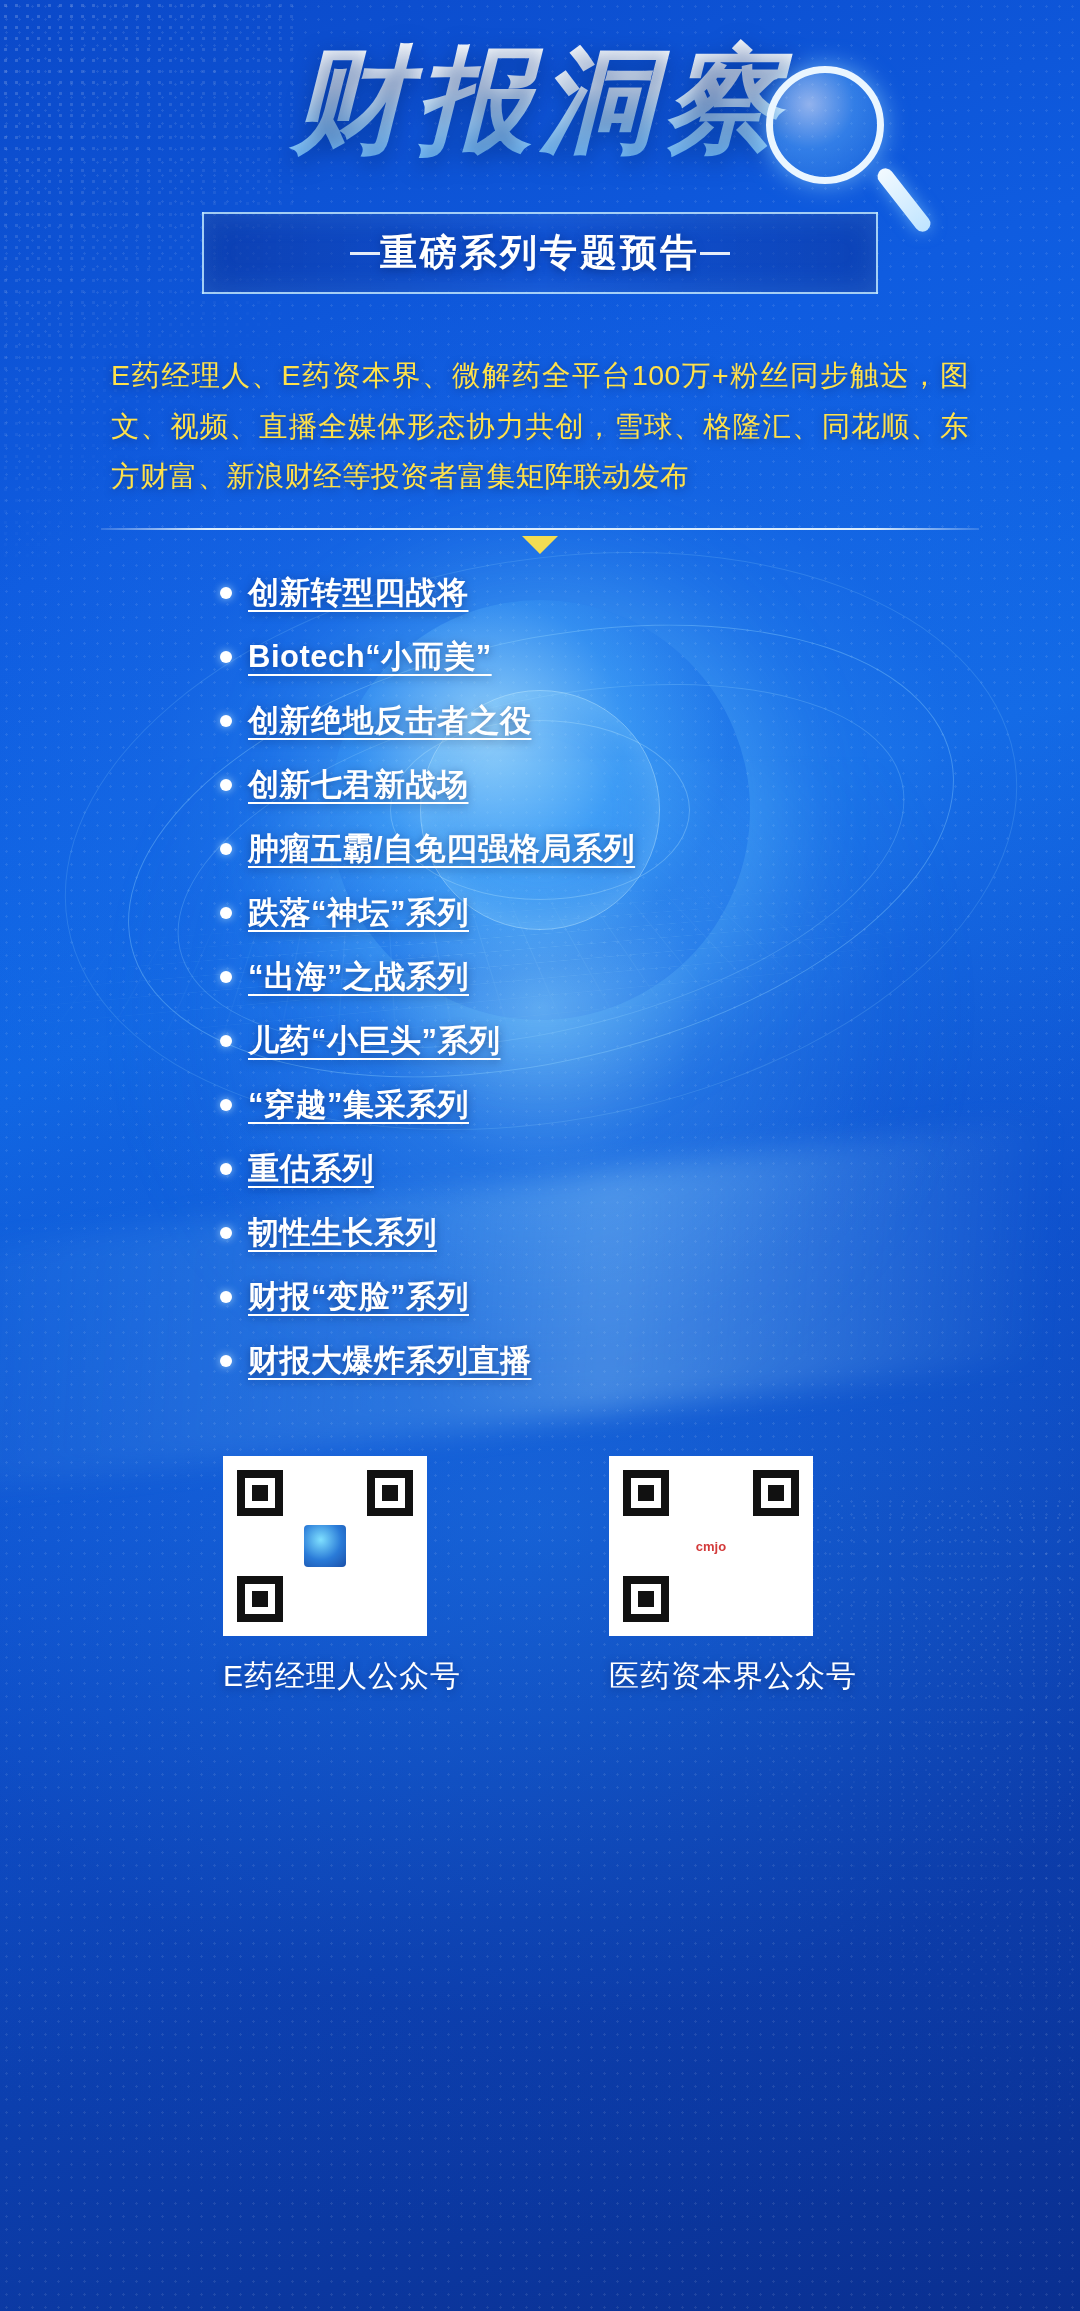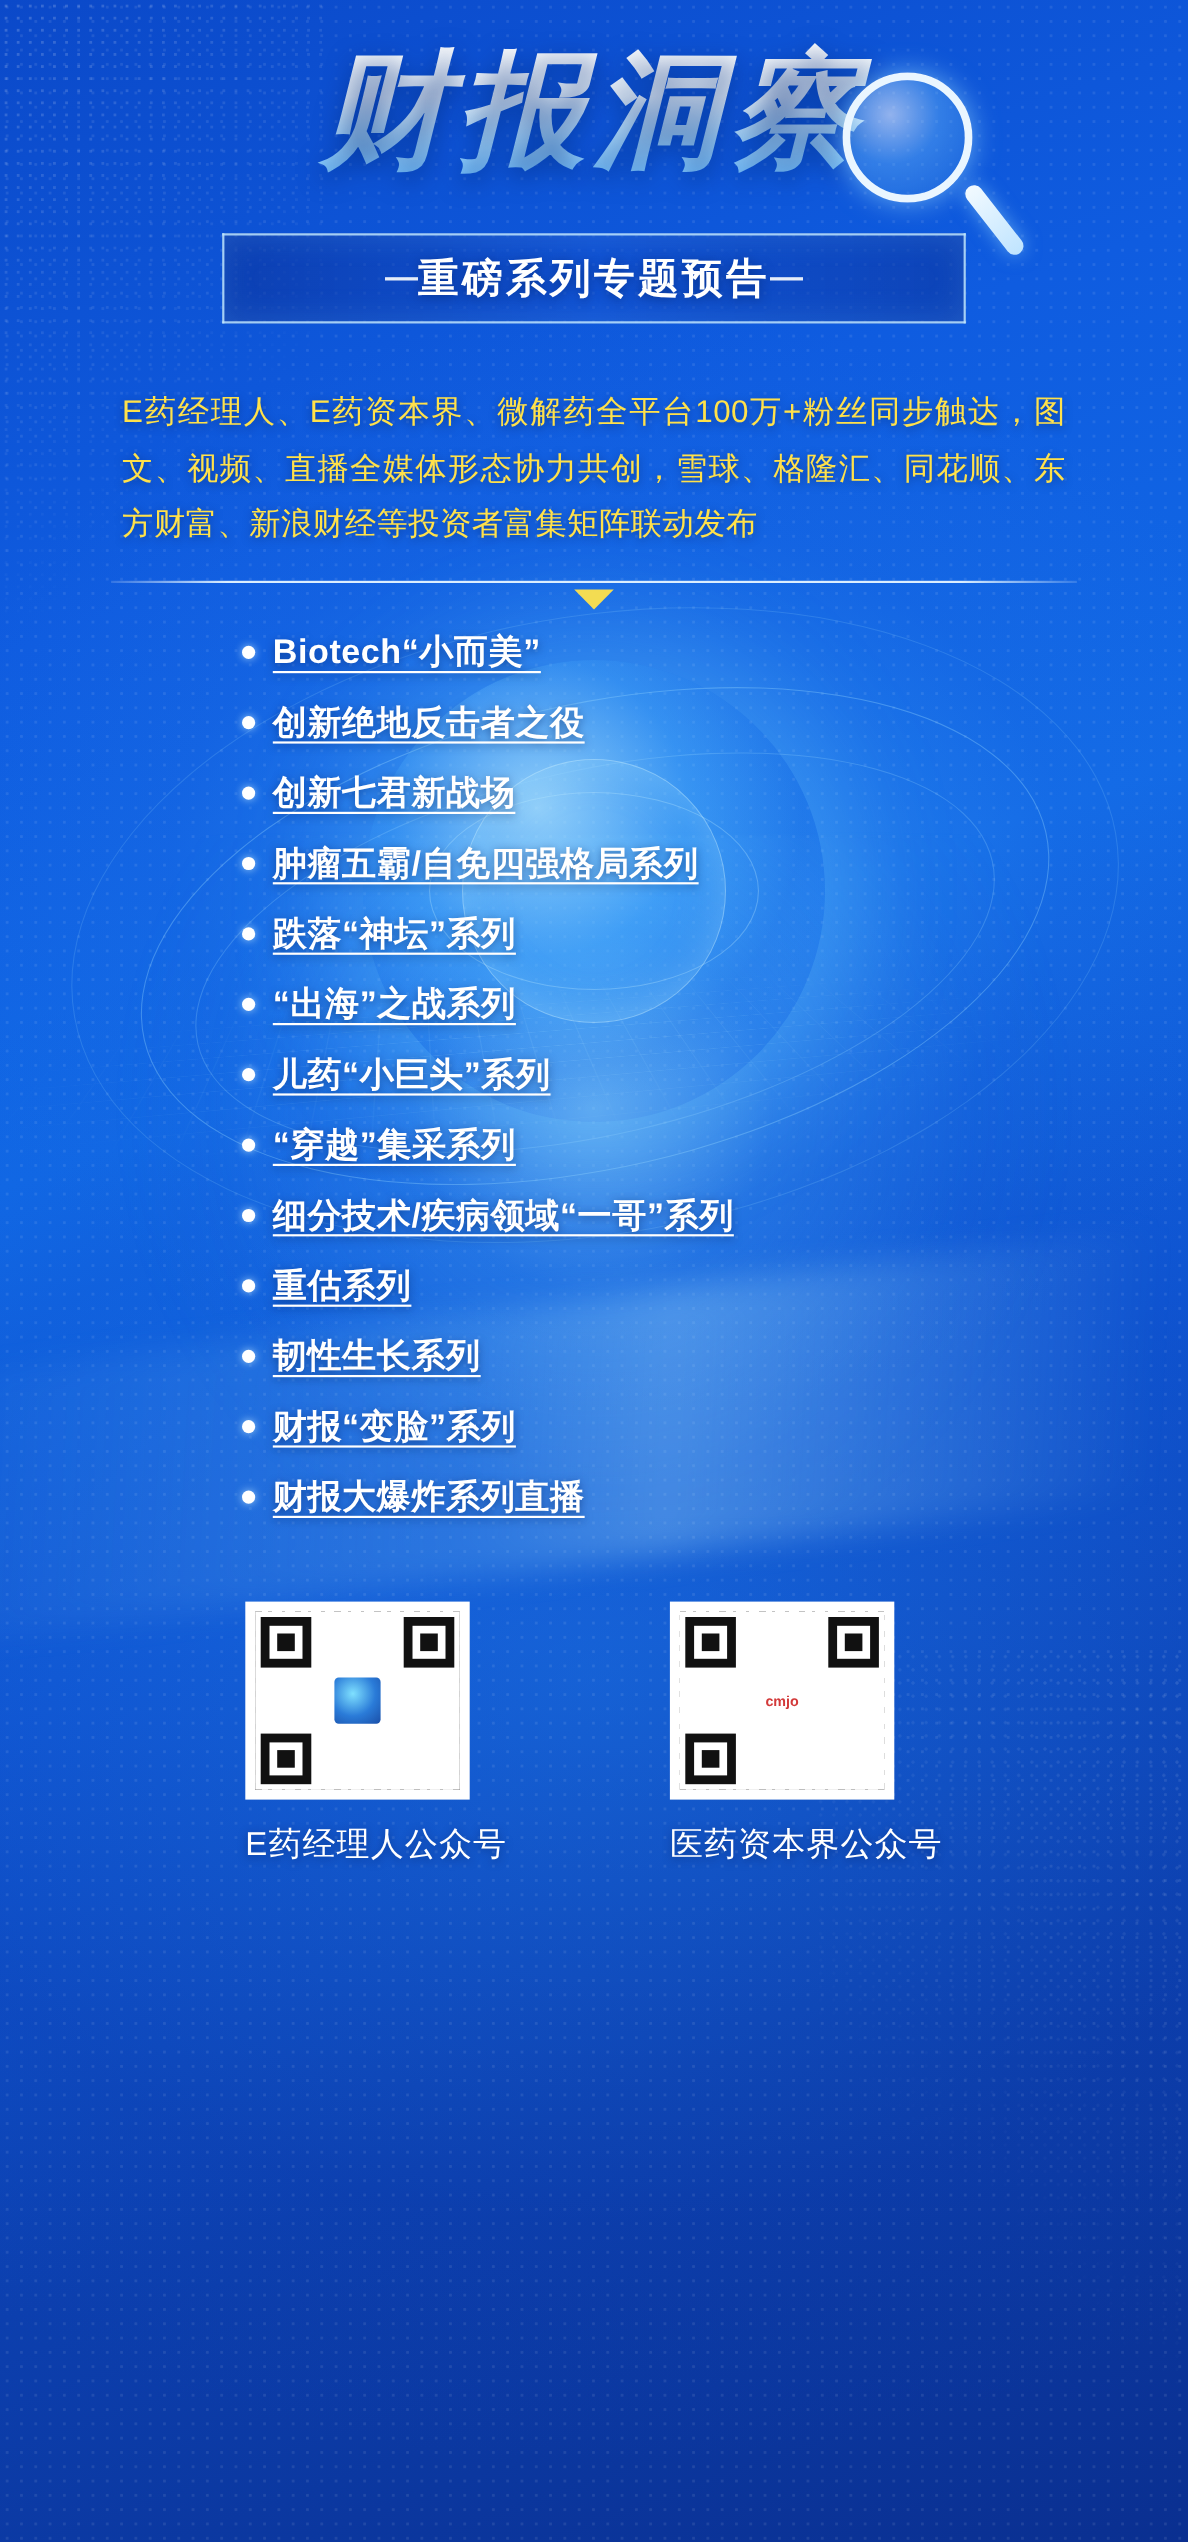--- a/index.html
+++ b/index.html
@@ -390,20 +390,24 @@
       <span class="plate-dash"></span>
     </div>
 
     <div class="intro">E药经理人、E药资本界、微解药全平台100万+粉丝同步触达，图文、视频、直播全媒体形态协力共创，雪球、格隆汇、同花顺、东方财富、新浪财经等投资者富集矩阵联动发布</div>
     <div class="divider"></div>
     <div class="caret"></div>
 
     <ul class="topics">
       <li class="topic">
         <span class="topic-dot"></span>
+        <span class="topic-label">创新转型四战将</span>
+      </li>
+      <li class="topic">
+        <span class="topic-dot"></span>
         <span class="topic-label">Biotech“小而美”</span>
       </li>
       <li class="topic">
         <span class="topic-dot"></span>
         <span class="topic-label">创新绝地反击者之役</span>
       </li>
       <li class="topic">
         <span class="topic-dot"></span>
         <span class="topic-label">创新七君新战场</span>
       </li>
@@ -419,24 +423,20 @@
         <span class="topic-dot"></span>
         <span class="topic-label">“出海”之战系列</span>
       </li>
       <li class="topic">
         <span class="topic-dot"></span>
         <span class="topic-label">儿药“小巨头”系列</span>
       </li>
       <li class="topic">
         <span class="topic-dot"></span>
         <span class="topic-label">“穿越”集采系列</span>
-      </li>
-      <li class="topic">
-        <span class="topic-dot"></span>
-        <span class="topic-label">细分技术/疾病领域“一哥”系列</span>
       </li>
       <li class="topic">
         <span class="topic-dot"></span>
         <span class="topic-label">重估系列</span>
       </li>
       <li class="topic">
         <span class="topic-dot"></span>
         <span class="topic-label">韧性生长系列</span>
       </li>
       <li class="topic">

